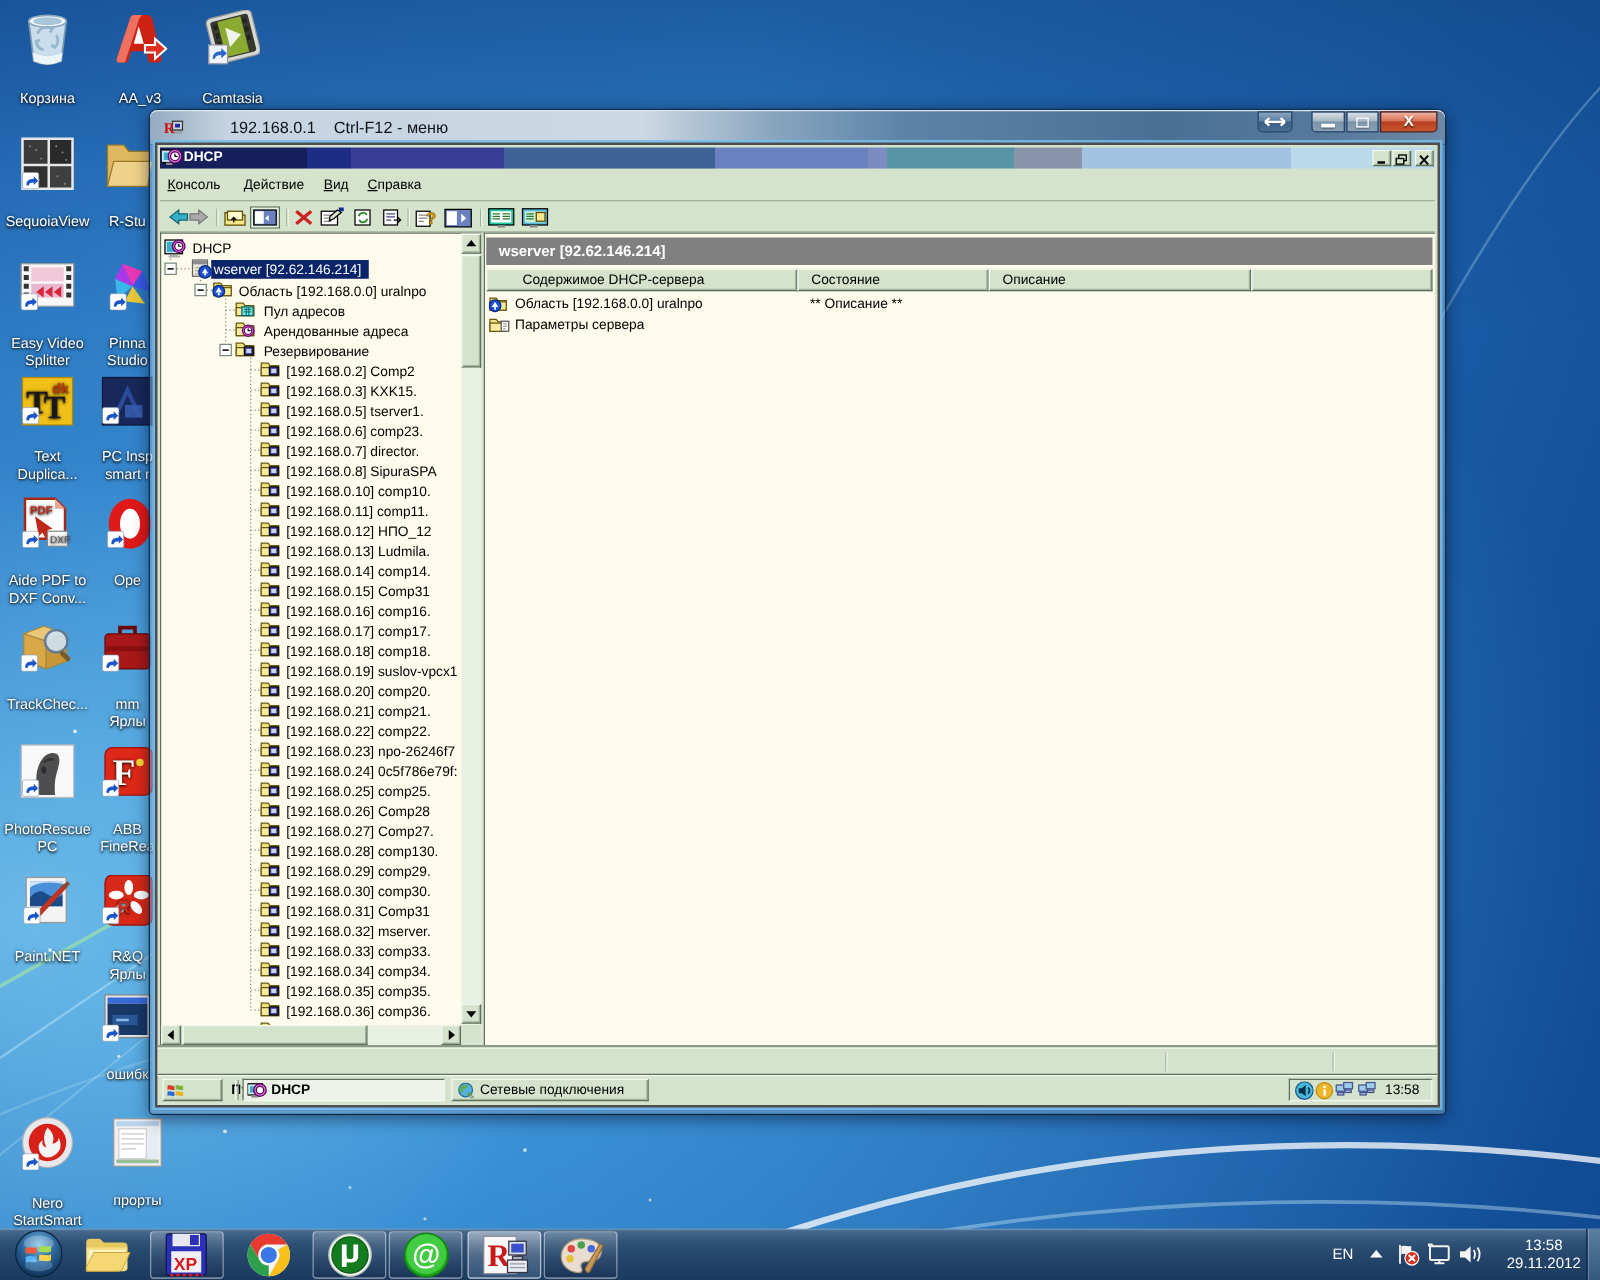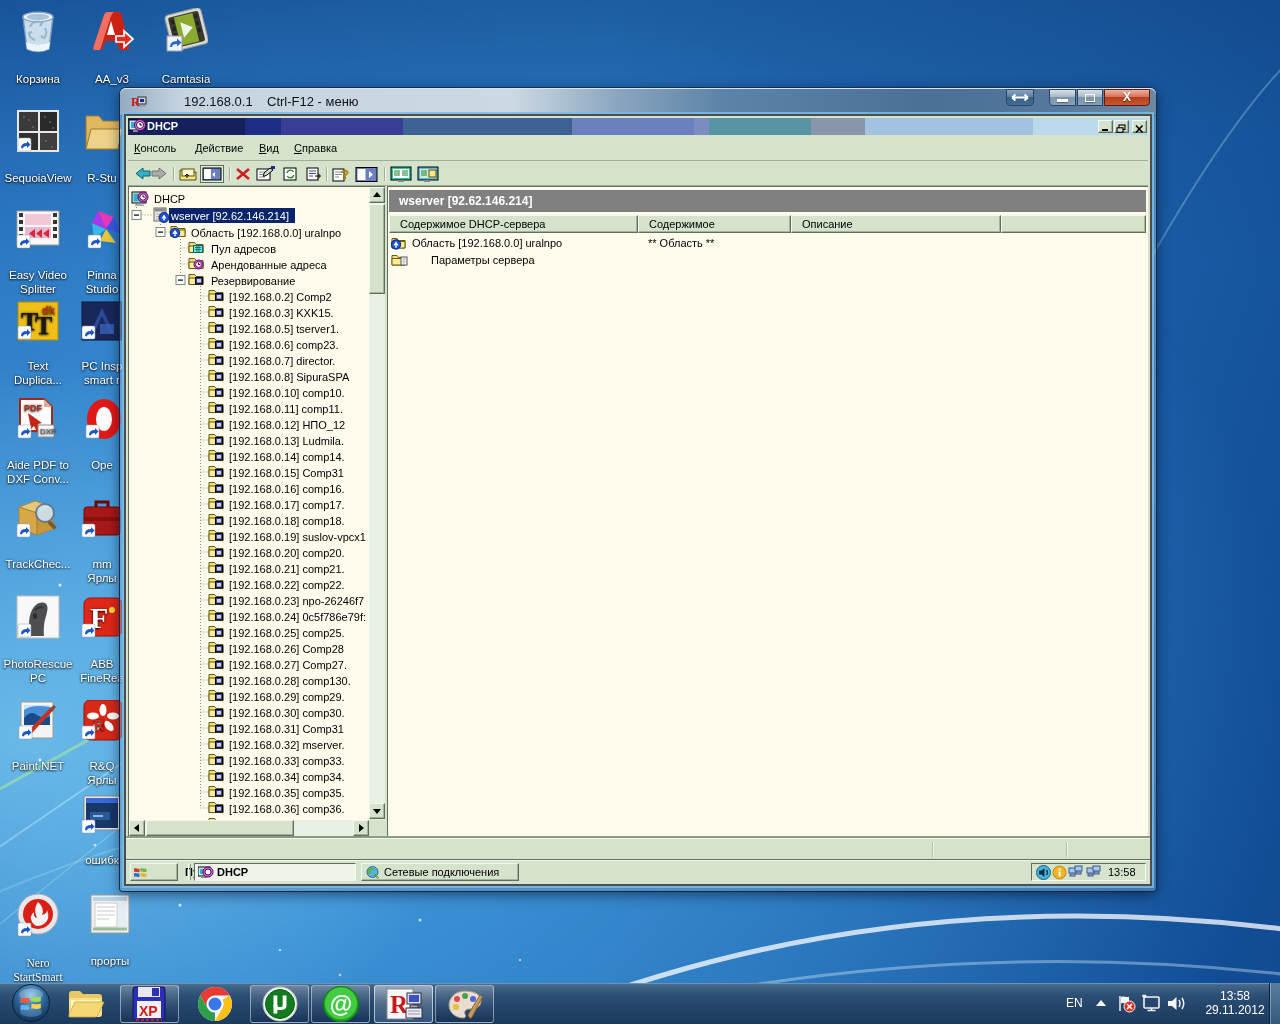--- a/index.html
+++ b/index.html
@@ -266,21 +266,21 @@
     <svg width="44" height="44" viewBox="0 0 44 44">
         <rect x="4" y="4" width="36" height="34" fill="#e8e8e8" stroke="#888"></rect>
         <rect x="6" y="6" width="32" height="5" fill="#3a6ad8"></rect>
         <rect x="6" y="11" width="32" height="25" fill="#183868"></rect>
         <rect x="10" y="20" width="20" height="8" fill="#2a5898"></rect>
         <rect x="13" y="23" width="10" height="2" fill="#88b8e8"></rect>
         <use href="#sc" x="2" y="28"></use>
       </svg>
     <div class="dlabel">ошибк</div>
   </div>
-  <div class="dicon" style="left:0px;top:893px;font-family:Liberation Serif, serif;">
+  <div class="dicon" style="left:0px;top:893px;">
     <svg width="46" height="46" viewBox="0 0 46 46">
         <circle cx="23" cy="21" r="20" fill="#e8e8ea" stroke="#b0b0b8"></circle>
         <circle cx="23" cy="21" r="15" fill="#d82018"></circle>
         <path d="M23 9 q7 6 4 13 q5 -1 5 -5 q4 9 -3 14 q-8 5 -12 -2 q-3 -6 2 -10 q-1 5 3 6 q-4 -9 1 -16" fill="#f4f4f4"></path>
         <use href="#sc" x="3" y="30"></use>
       </svg>
     <div class="dlabel">Nero<br>StartSmart</div>
   </div>
   <div class="dicon" style="left:72px;top:893px;">
     <svg width="46" height="44" viewBox="0 0 46 44">
@@ -581,40 +581,40 @@
     <div class="abs face raised" style="left:3px;top:704px;width:16px;height:16px;"><svg width="14" height="14">
           <path d="M4 7 l5 -4 v8 z" fill="#000"></path>
         </svg></div>
     <div class="abs face raised" style="left:20px;top:704px;width:148px;height:16px;"></div>
     <div class="abs face raised" style="left:227px;top:704px;width:16px;height:16px;"><svg width="14" height="14">
           <path d="M10 7 l-5 -4 v8 z" fill="#000"></path>
         </svg></div>
     <div class="abs face" style="left:243px;top:704px;width:16px;height:16px;"></div>
     <div class="abs" style="left:263px;top:74px;width:757px;height:22px;background:#808080;color:#fff;font-weight:bold;font-size:12px;line-height:22px;padding-left:10px;">wserver [92.62.146.214]</div>
     <div class="abs face" style="left:263px;top:99px;width:757px;height:18px;"></div>
-    <div class="abs face raised rtext" style="left:263px;top:99px;width:249px;height:18px;line-height:16px;padding-left:10px;">Содержимое DHCP-сервера</div>
-    <div class="abs face raised rtext" style="left:512px;top:99px;width:153px;height:18px;line-height:16px;padding-left:10px;">Содержимое</div>
+    <div class="abs face raised rtext" style="left:263px;top:99px;width:249px;height:18px;line-height:16px;padding-left:28px;">Содержимое DHCP-сервера</div>
+    <div class="abs face raised rtext" style="left:512px;top:99px;width:153px;height:18px;line-height:16px;padding-left:10px;">Состояние</div>
     <div class="abs face raised rtext" style="left:665px;top:99px;width:210px;height:18px;line-height:16px;padding-left:10px;">Описание</div>
     <div class="abs face raised rtext" style="left:875px;top:99px;width:145px;height:18px;"></div>
     <svg class="abs" style="left:265px;top:119px" width="20" height="16">
         <path d="M1 3.5 h5 l1.5 2 h6.5 v7.5 h-13 z" fill="#f0e080" stroke="#6a5a10"></path>
         <path d="M1 6.5 h13 v6.5 h-13 z" fill="#f8ec9c" stroke="#6a5a10"></path>
         <circle cx="5" cy="9.5" r="4.7" fill="#1a50d8" stroke="#0a2a7a"></circle>
         <path d="M5 6.3 l2.6 4.2 h-5.2 z" fill="#fff"></path>
         <rect x="4.3" y="10.8" width="1.5" height="1.9" fill="#fff"></rect>
       </svg>
     <div class="abs rtext" style="left:286px;top:121px;">Область [192.168.0.0] uralnpo</div>
-    <div class="abs rtext" style="left:522px;top:121px;">** Область **</div>
+    <div class="abs rtext" style="left:522px;top:121px;">** Описание **</div>
     <svg class="abs" style="left:265px;top:136px" width="20" height="16">
         <path d="M1 3.5 h5 l1.5 2 h6.5 v7.5 h-13 z" fill="#f0e080" stroke="#6a5a10"></path>
         <path d="M1 6.5 h13 v6.5 h-13 z" fill="#f8ec9c" stroke="#6a5a10"></path>
         <rect x="10" y="5" width="6" height="8" fill="#fff" stroke="#555"></rect>
         <path d="M11.5 7 h3 M11.5 9 h3 M11.5 11 h2" stroke="#999"></path>
       </svg>
-    <div class="abs rtext" style="left:286px;top:138px;margin-left:19px;">Параметры сервера</div>
+    <div class="abs rtext" style="left:286px;top:138px;">Параметры сервера</div>
 
     <div class="abs face" style="left:0;top:722px;width:1024px;height:22px;border-top:1px solid #f2f8ee;box-shadow:0 -2px 0 #8a9a84;"></div>
     <div class="abs" style="left:806px;top:726px;width:2px;height:15px;border-left:1px solid #aebfa6;border-right:1px solid #f2f8ee;"></div>
     <div class="abs" style="left:940px;top:726px;width:2px;height:15px;border-left:1px solid #aebfa6;border-right:1px solid #f2f8ee;"></div>
 
     <div class="abs face" style="left:0;top:744px;width:1024px;height:24px;border-top:1px solid #f2f8ee;box-shadow:0 -1px 0 #5e6f5e;"></div>
     <div class="abs face raised" style="left:4px;top:747px;width:48px;height:18px;">
       <svg class="abs" style="left:2px;top:2px" width="15" height="14" viewBox="0 0 15 14">
           <g>
             <path d="M1 2.6 C3 1.6 4.5 3.4 6.5 2.6 L6.5 6 C4.5 6.8 3 5 1 6 Z" fill="#d83a28"></path>

